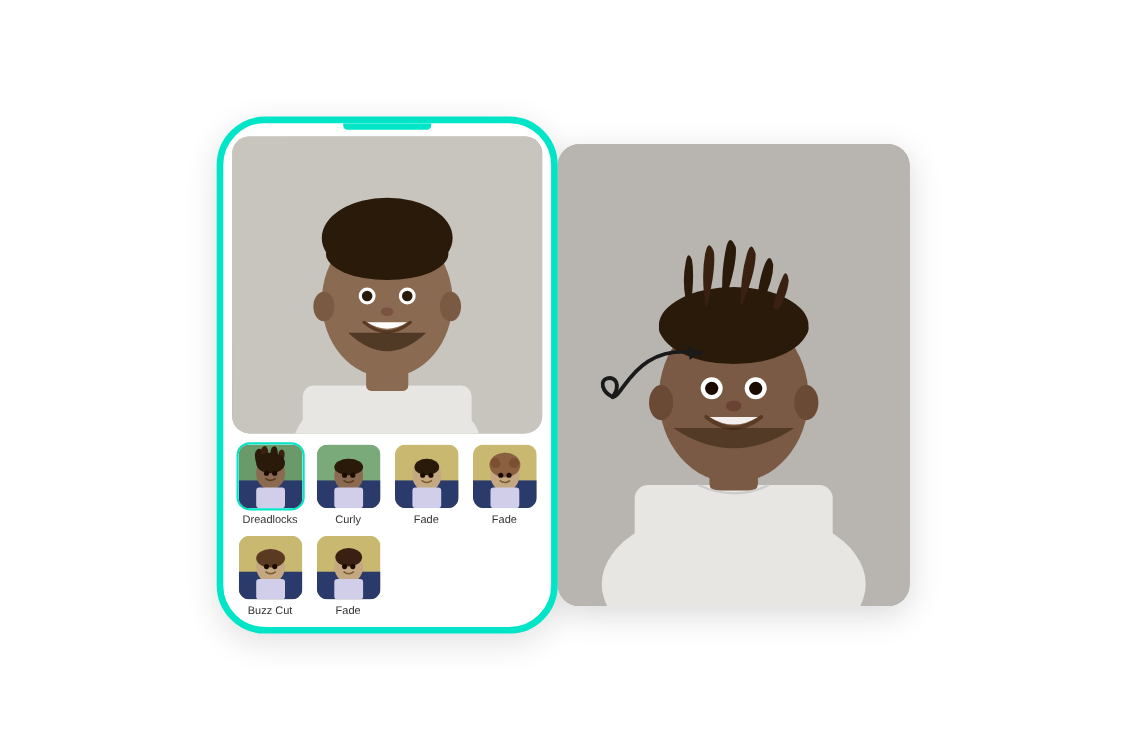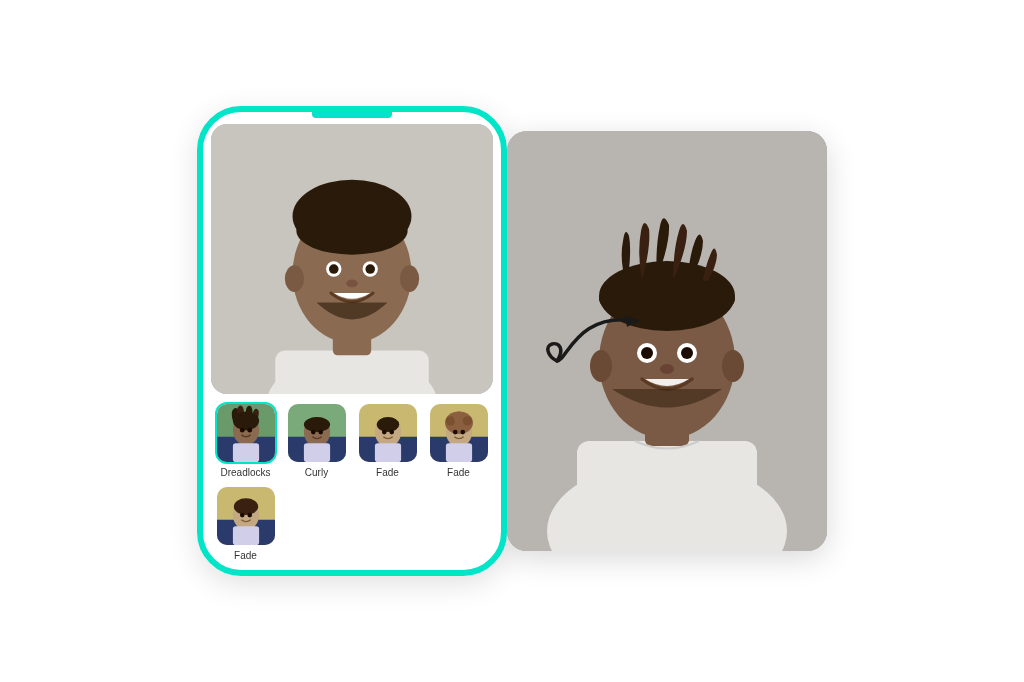--- a/index.html
+++ b/index.html
@@ -315,20 +315,36 @@
                 <circle cx="40" cy="18" r="5" fill="#7a5030"></circle>
                 <rect x="17" y="42" width="28" height="20" fill="#d0cee8" rx="3"></rect>
                 <ellipse cx="27" cy="30" rx="2.5" ry="2.5" fill="#1a0a00"></ellipse>
                 <ellipse cx="35" cy="30" rx="2.5" ry="2.5" fill="#1a0a00"></ellipse>
                 <path d="M26 35 Q31 39 36 35" stroke="#7a5a30" stroke-width="1.5" fill="none"></path>
               </svg>
             </div>
             <span class="hair-label">Fade</span>
           </div>
 
+          <div class="hair-item">
+            <div class="hair-thumb">
+              <svg viewBox="0 0 62 62" xmlns="http://www.w3.org/2000/svg" class="person-thumb">
+                <rect width="62" height="62" fill="#c8b870"></rect>
+                <rect x="0" y="35" width="62" height="27" fill="#2a3a6a"></rect>
+                <ellipse cx="31" cy="30" rx="14" ry="16" fill="#c4a882"></ellipse>
+
+                <ellipse cx="31" cy="22" rx="14" ry="9" fill="#5a3a20"></ellipse>
+                <rect x="17" y="42" width="28" height="20" fill="#d0cee8" rx="3"></rect>
+                <ellipse cx="27" cy="30" rx="2.5" ry="2.5" fill="#1a0a00"></ellipse>
+                <ellipse cx="35" cy="30" rx="2.5" ry="2.5" fill="#1a0a00"></ellipse>
+                <path d="M26 35 Q31 39 36 35" stroke="#7a5a30" stroke-width="1.5" fill="none"></path>
+              </svg>
+            </div>
+            <span class="hair-label">Buzz Cut</span>
+          </div>
 
           <div class="hair-item">
             <div class="hair-thumb">
               <svg viewBox="0 0 62 62" xmlns="http://www.w3.org/2000/svg" class="person-thumb">
                 <rect width="62" height="62" fill="#c8b870"></rect>
                 <rect x="0" y="35" width="62" height="27" fill="#2a3a6a"></rect>
                 <ellipse cx="31" cy="30" rx="14" ry="16" fill="#c4a882"></ellipse>
 
                 <ellipse cx="31" cy="21" rx="13" ry="9" fill="#3a2010"></ellipse>
                 <rect x="17" y="42" width="28" height="20" fill="#d0cee8" rx="3"></rect>

